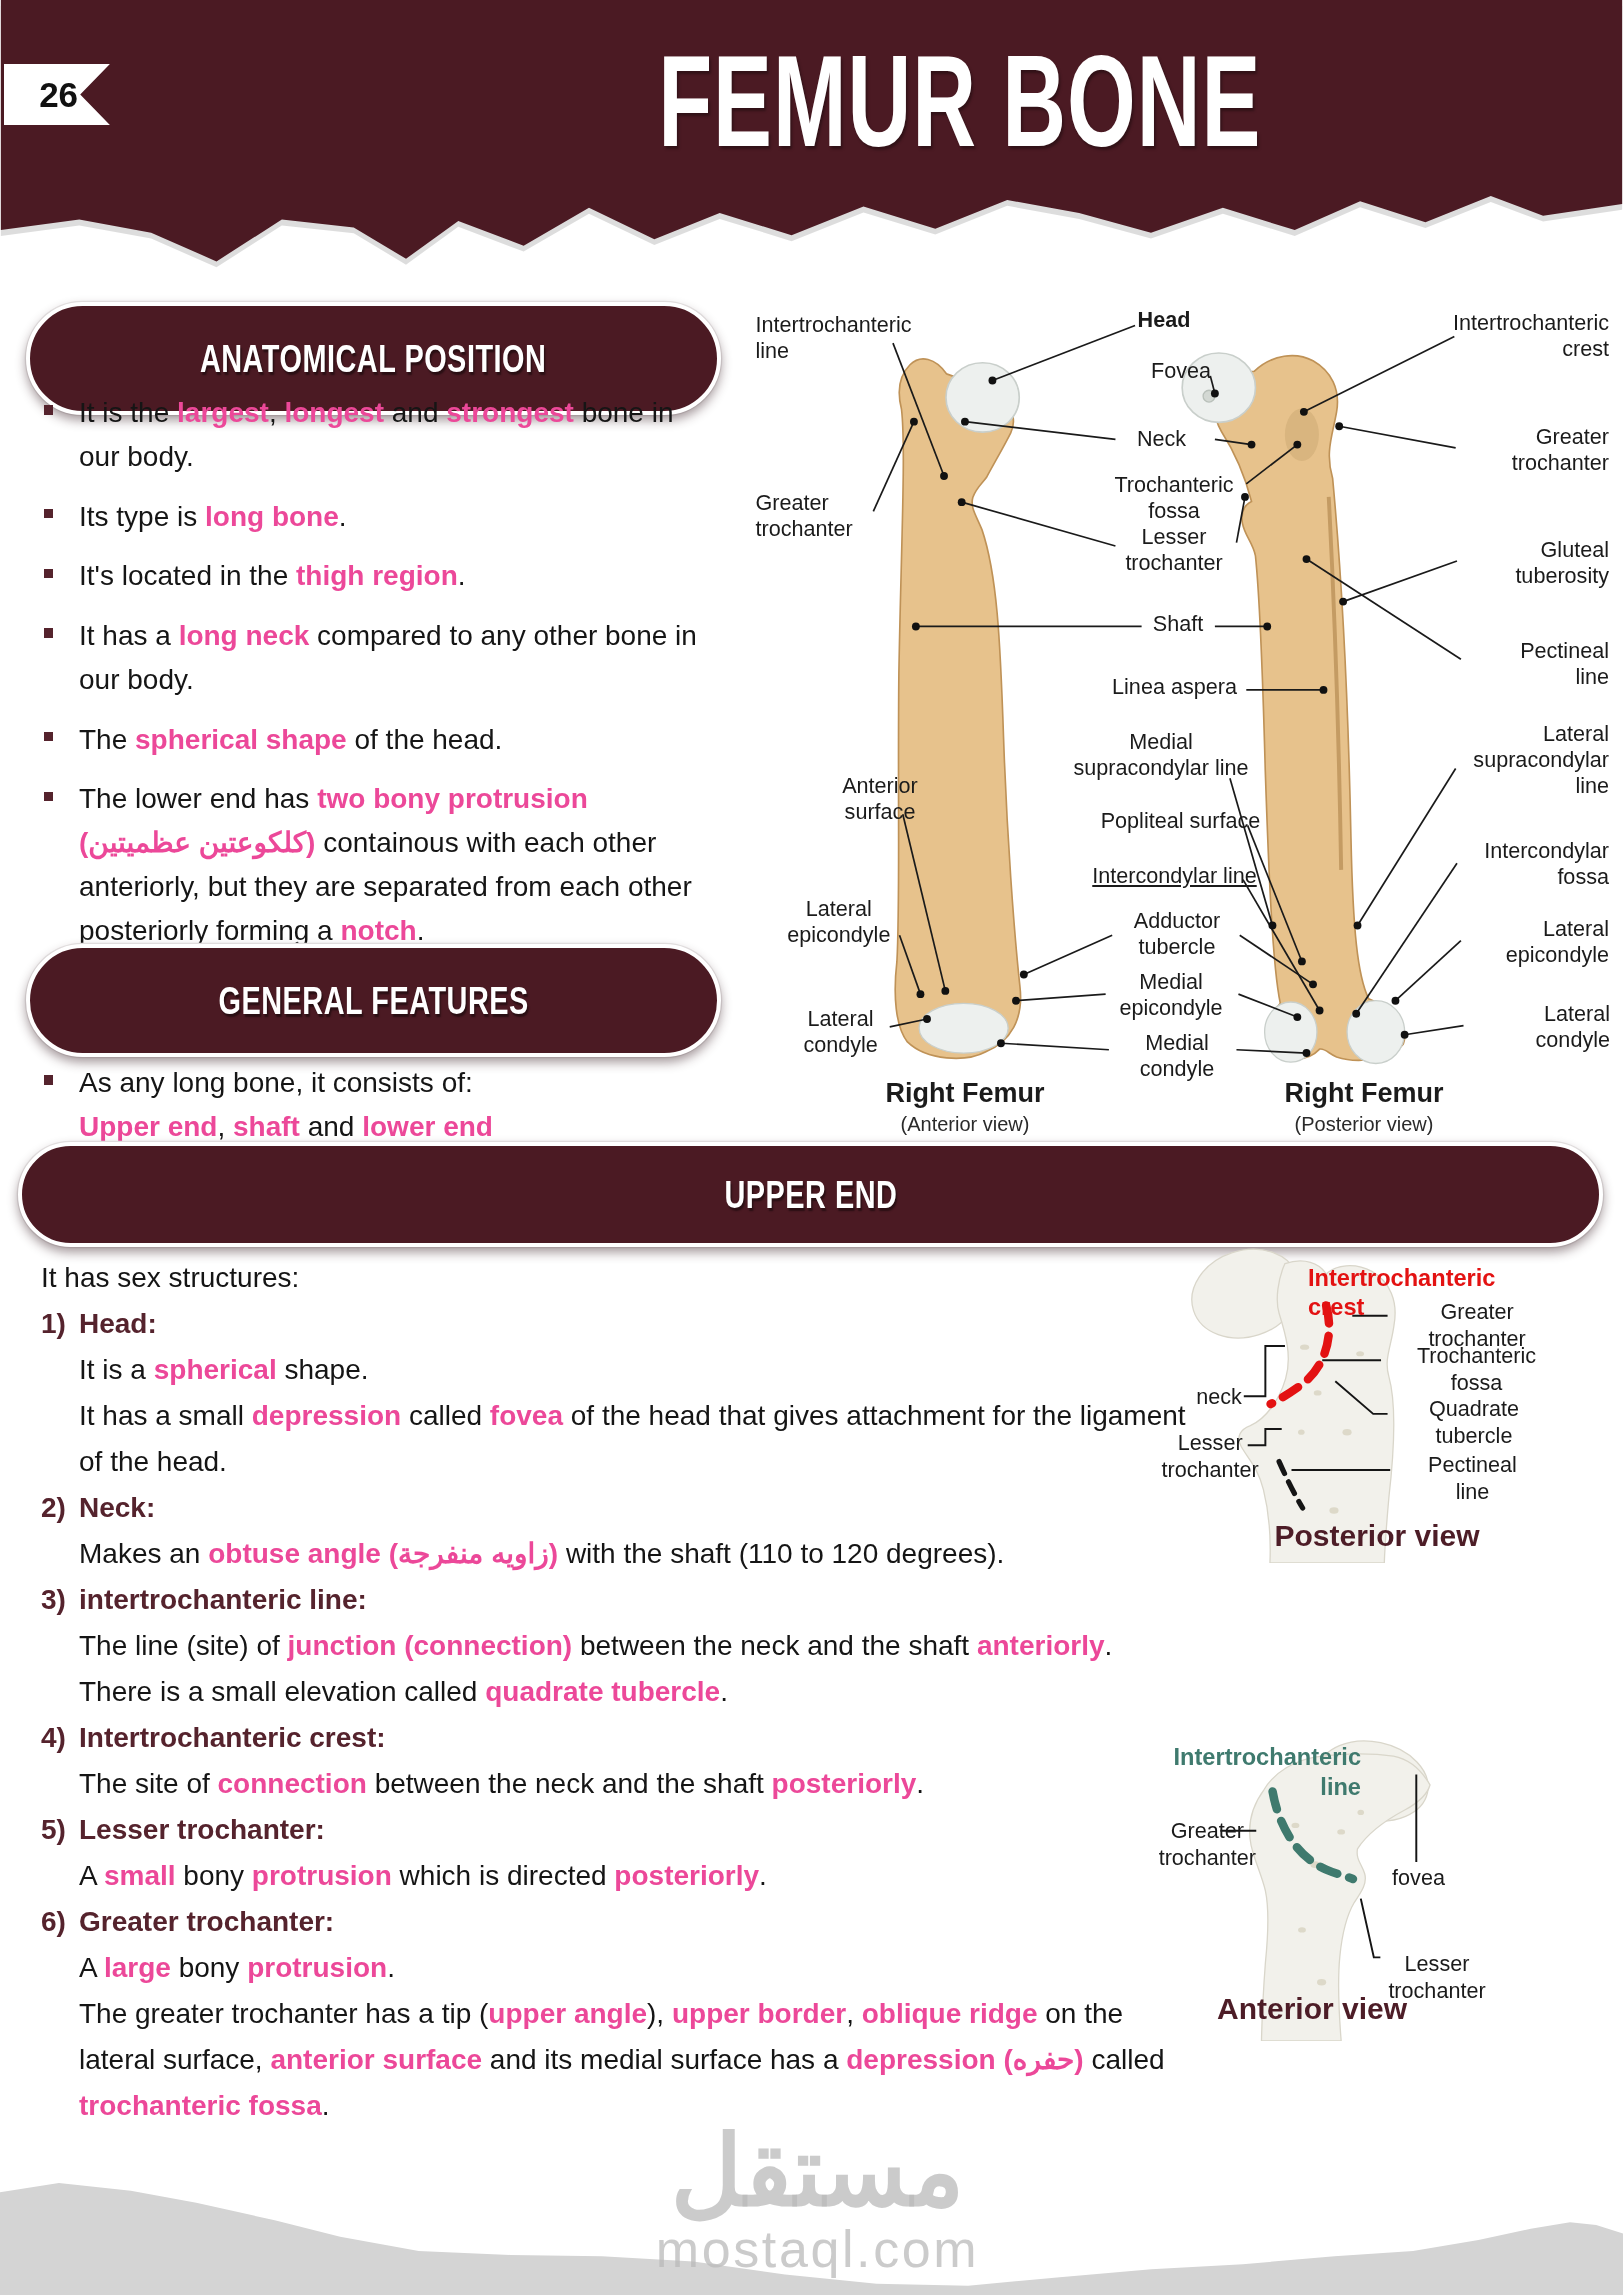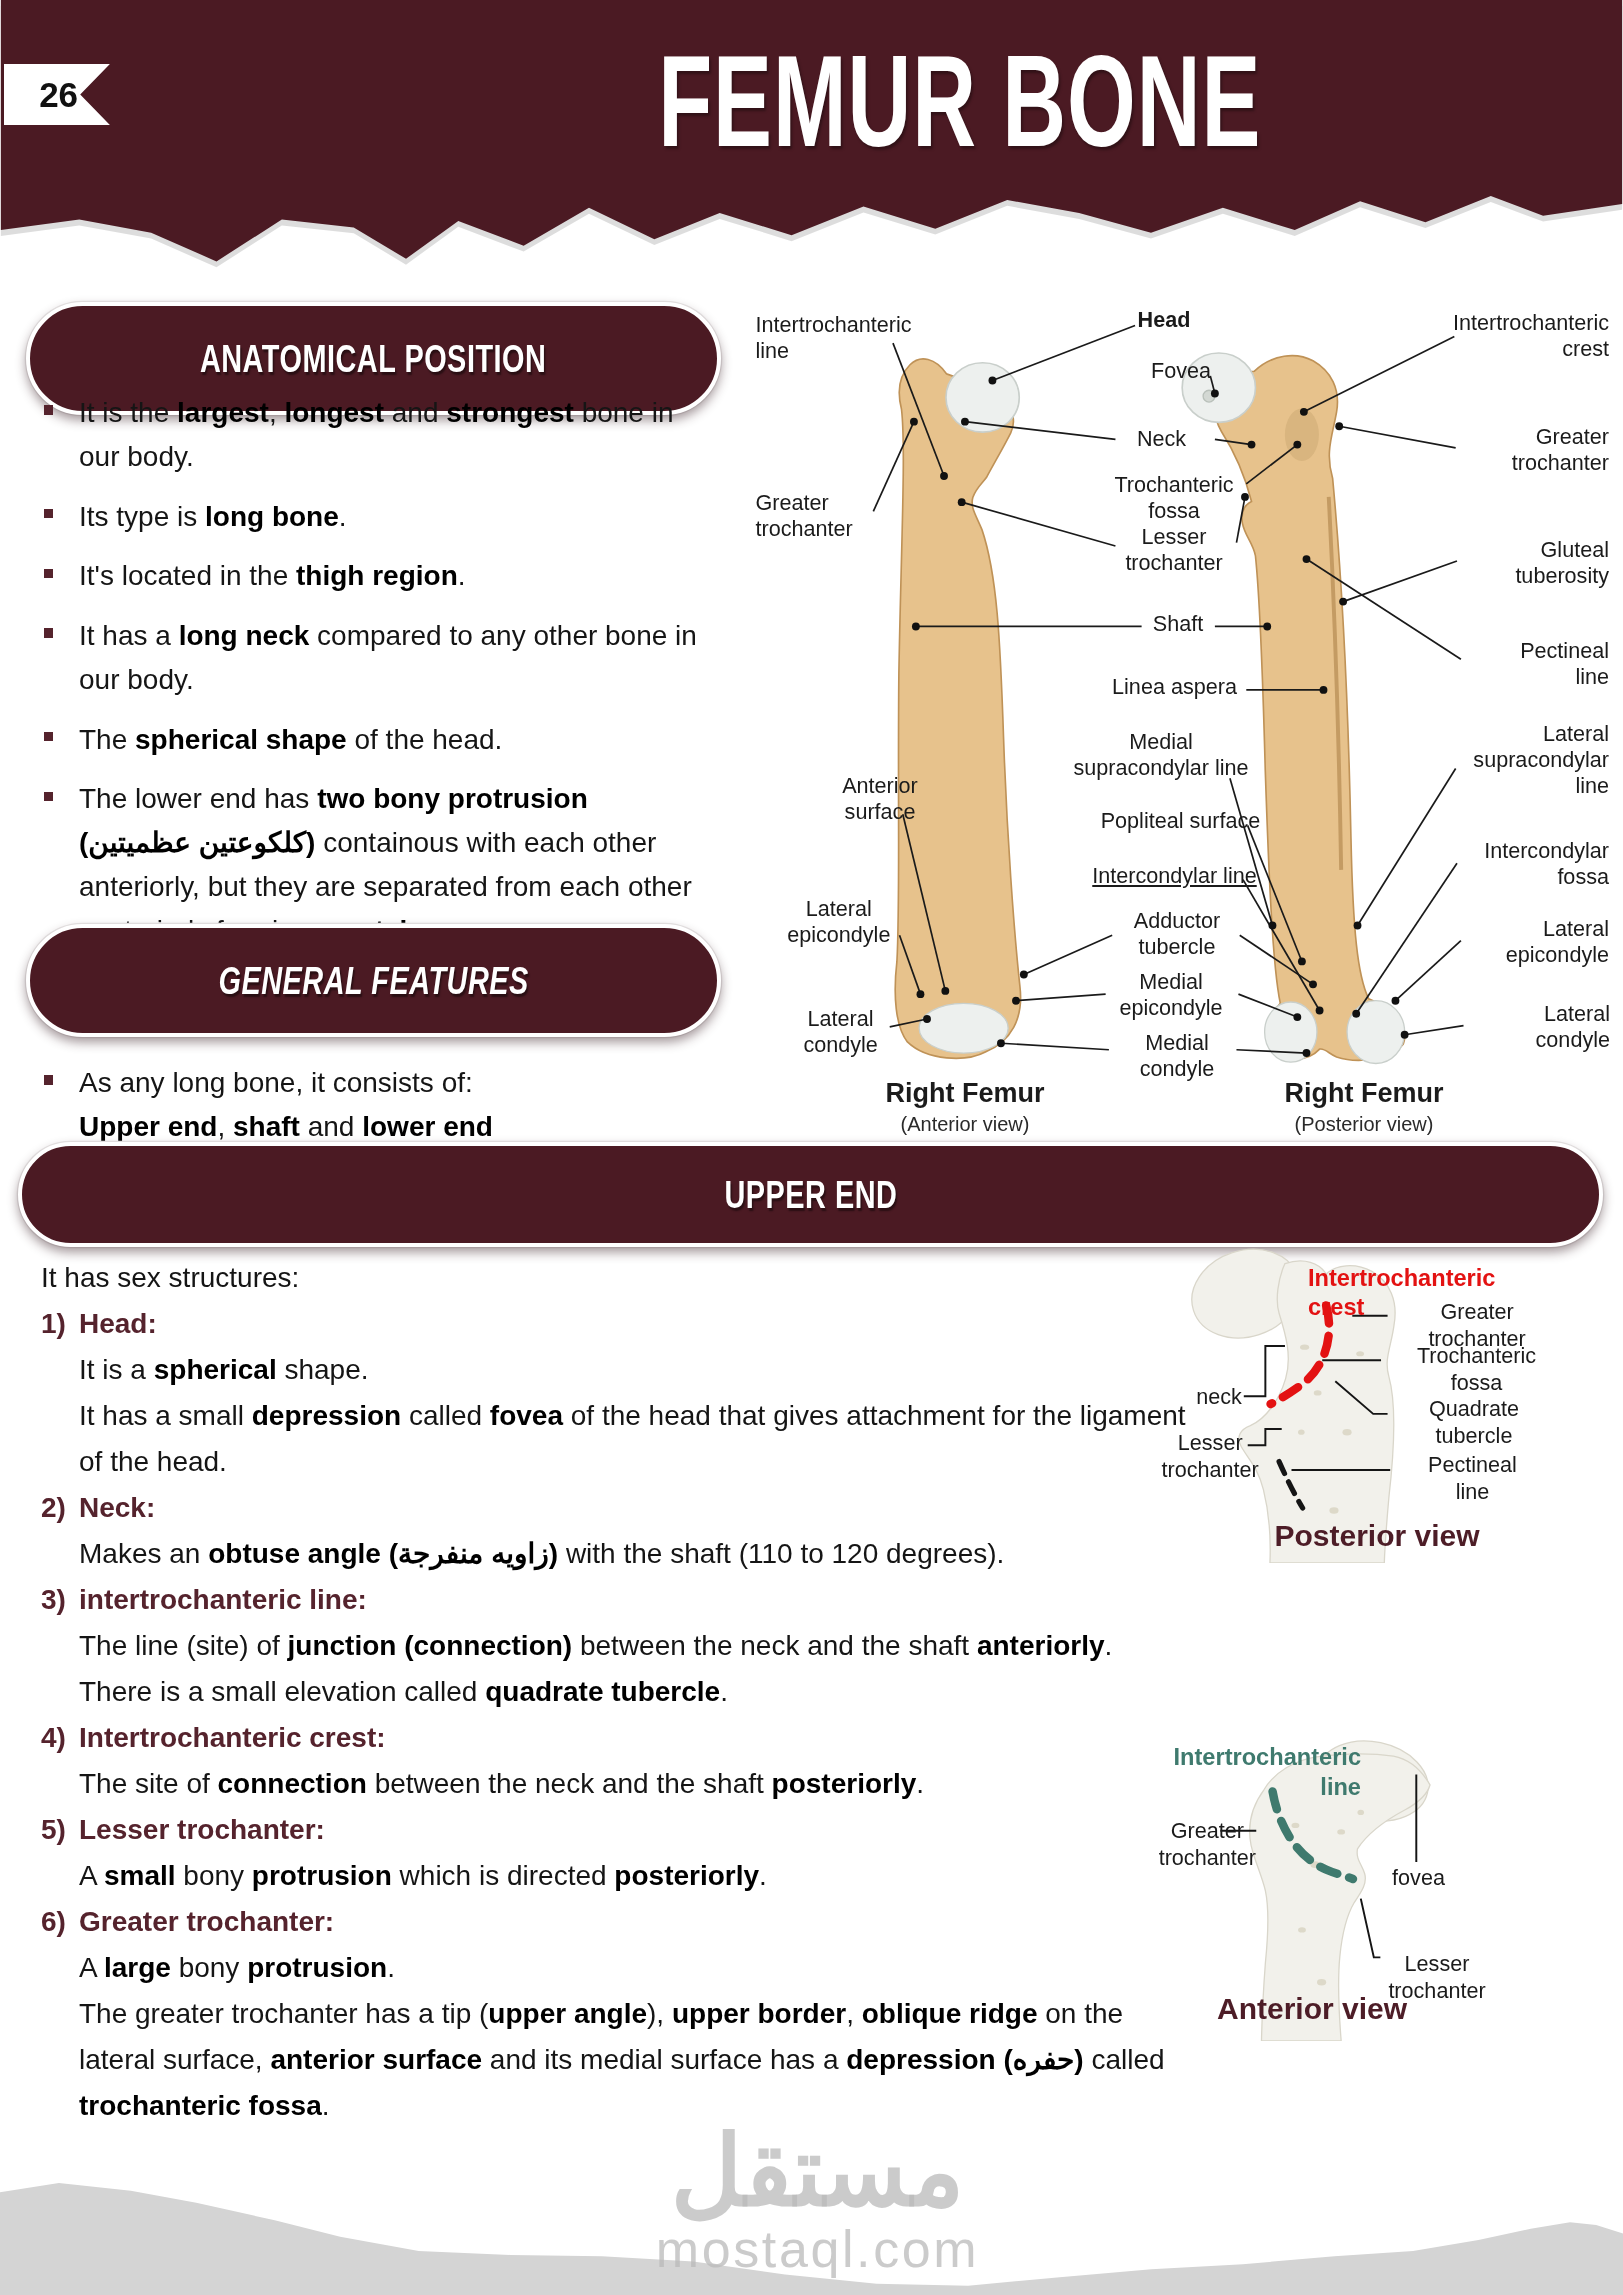--- a/index.html
+++ b/index.html
@@ -25,21 +25,21 @@
   .pill{
     position:absolute; background:#4b1a23; border:4.6px solid #fff; border-radius:59px;
     box-shadow:0 5.2px 10.5px rgba(50,25,32,.45), 0 0 0 1.3px #eceaea;
     display:flex; align-items:center; justify-content:center;
   }
   .pill .ptxt{
     color:#fff; font-weight:bold; font-size:39px; letter-spacing:0.7px; white-space:nowrap;
     transform:scaleX(.74); text-shadow:2px 2.6px 2px rgba(0,0,0,.45);
   }
   
-  .b{ color:#000000; font-weight:bold; }
+  .b{ color:#ec4899; font-weight:bold; }
   .bullets{ position:absolute; left:41px; top:391px; width:661px; font-size:28px; color:#151515; line-height:44px;}
   .bullets .li{ position:relative; padding-left:38px; margin-bottom:15.7px;}
   .bullet-sq{ position:absolute; left:2.6px; top:14.4px; width:9.2px; height:9.2px; background:#55232d; display:block;}
   .gf{ top:1061px; }
   .gf .li{ margin-bottom:0;}
   .uet{ position:absolute; left:41px; top:1255px; width:1145px; font-size:28px; color:#151515; line-height:46px;}
   .uet .intro{ margin-bottom:0px;}
   .ue-item{ position:relative; padding-left:38px;}
   .ue-item .num{ position:absolute; left:0px; top:0px; color:#55232d; font-weight:bold;}
   .ue-item .ttl{ color:#55232d; font-weight:bold;}
@@ -84,21 +84,21 @@
 
   <div class="bullets">
     <div class="li"><span class="bullet-sq"></span><span><span>It is the </span><span class="b">largest</span><span>, </span><span class="b">longest</span><span> and </span><span class="b">strongest</span><span> bone in our body.</span></span></div>
     <div class="li"><span class="bullet-sq"></span><span><span>Its type is </span><span class="b">long bone</span><span>.</span></span></div>
     <div class="li"><span class="bullet-sq"></span><span><span>It's located in the </span><span class="b">thigh region</span><span>.</span></span></div>
     <div class="li"><span class="bullet-sq"></span><span><span>It has a </span><span class="b">long neck</span><span> compared to any other bone in our body.</span></span></div>
     <div class="li"><span class="bullet-sq"></span><span><span>The </span><span class="b">spherical shape</span><span> of the head.</span></span></div>
     <div class="li"><span class="bullet-sq"></span><span><span>The lower end has </span><span class="b">two bony protrusion</span><span> </span><span class="b">(كلكوعتين عظميتين)</span><span> containous with each other anteriorly, but they are separated from each other posteriorly forming a </span><span class="b">notch</span><span>.</span></span></div>
   </div>
 
-  <div class="pill" style="left:26px;top:924px;width:687px;height:105px;font-style:italic;">
+  <div class="pill" style="left:26px;top:944px;width:687px;height:105px;">
     <span class="ptxt">GENERAL FEATURES</span>
   </div>
   <div class="bullets gf">
     <div class="li">
       <span class="bullet-sq"></span>
       <span><span>As any long bone, it consists of:</span></span><br>
       <span><span class="b">Upper end</span><span>, </span><span class="b">shaft</span><span> and </span><span class="b">lower end</span></span>
     </div>
   </div>
 

